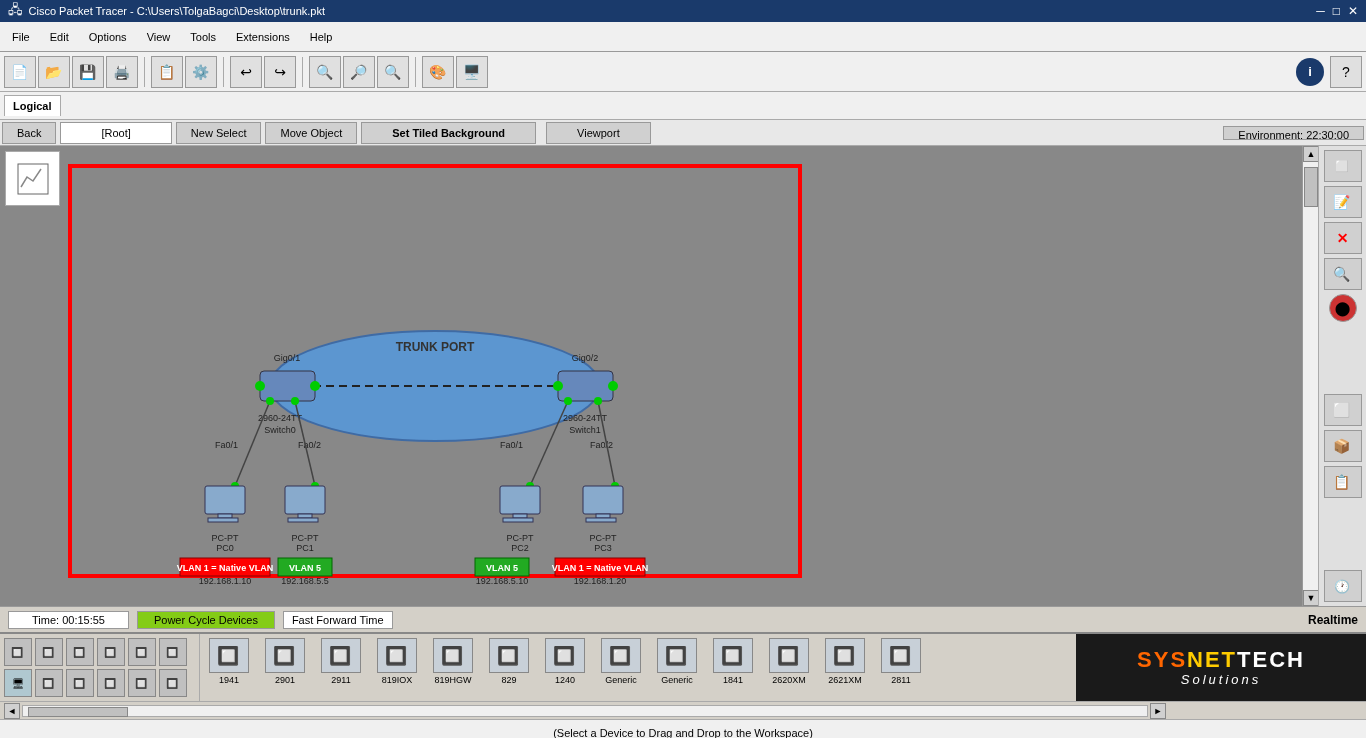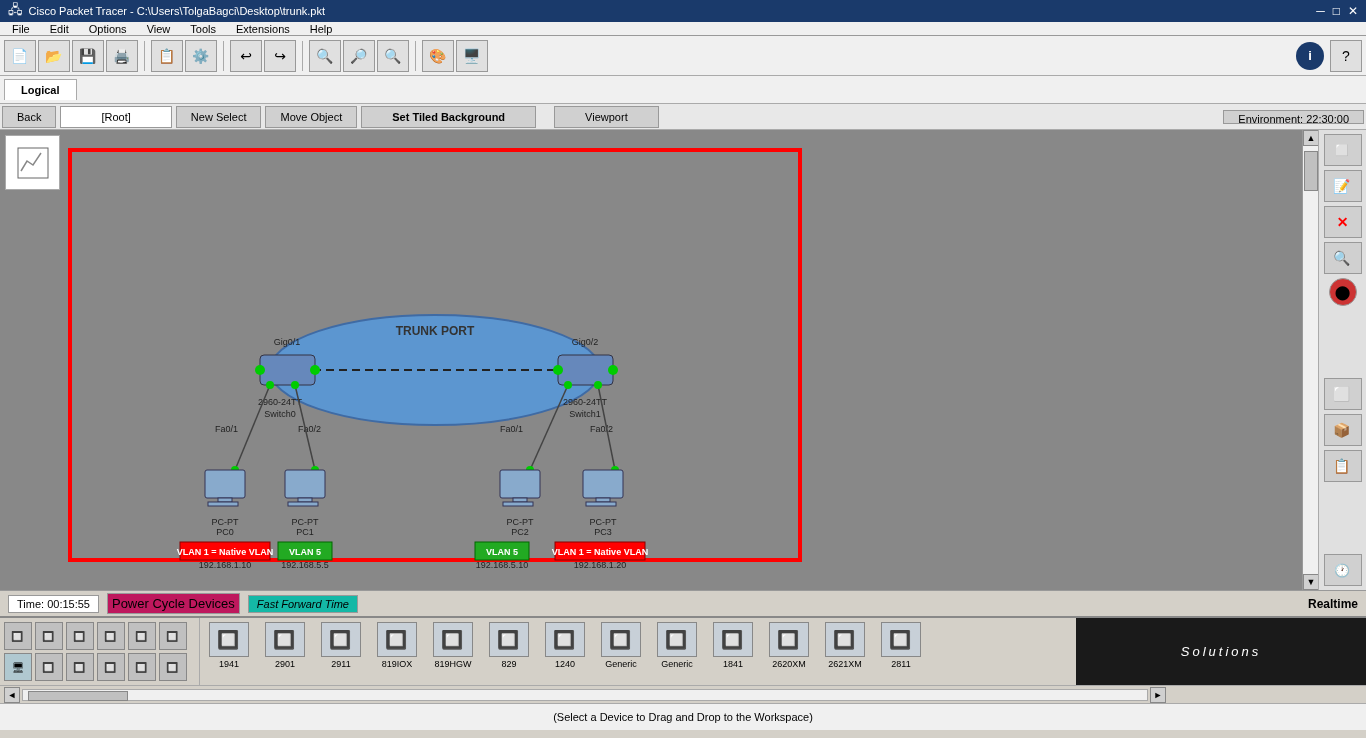--- a/index.html
+++ b/index.html
@@ -5,59 +5,59 @@
     * { margin: 0; padding: 0; box-sizing: border-box; }
     body { font-family: 'Segoe UI', Tahoma, Geneva, Verdana, sans-serif; font-size: 11px; background: #d4d0c8; overflow: hidden; width: 1366px; height: 738px; }
     
     
     #titlebar { background: #1a3a6b; color: white; height: 22px; display: flex; align-items: center; padding: 0 8px; font-size: 11px; justify-content: space-between; }
     #titlebar-title { display: flex; align-items: center; gap: 6px; }
     #titlebar-controls { display: flex; gap: 8px; }
     #titlebar-controls span { cursor: pointer; font-size: 12px; }
 
     
-    #menubar { background: #f0f0f0; border-bottom: 1px solid #999; height: 14px; display: flex; align-items: center; padding: 0 4px; gap: 4px; }
+    #menubar { background: #f0f0f0; border-bottom: 1px solid #999; height: 30px; display: flex; align-items: center; padding: 0 4px; gap: 4px; }
     .menu-item { padding: 2px 8px; cursor: pointer; font-size: 11px; }
 
     
     #toolbar { background: #f0f0f0; border-bottom: 1px solid #aaa; height: 40px; display: flex; align-items: center; padding: 0 4px; gap: 2px; }
     .toolbar-btn { width: 32px; height: 32px; background: #e0e0e0; border: 1px solid #999; cursor: pointer; display: flex; align-items: center; justify-content: center; font-size: 14px; }
     .toolbar-sep { width: 1px; height: 30px; background: #aaa; margin: 0 4px; }
     .toolbar-info { margin-left: auto; width: 28px; height: 28px; background: #1a3a6b; color: white; border-radius: 50%; display: flex; align-items: center; justify-content: center; font-weight: bold; font-size: 13px; cursor: pointer; }
 
     
     #secondary-bar { background: #f0f0f0; border-bottom: 1px solid #aaa; height: 28px; display: flex; align-items: center; }
-    #logical-tab { background: white; border: 1px solid #aaa; border-bottom: none; padding: 4px 16px; margin-left: 4px; font-size: 11px; cursor: pointer; font-weight: bold; }
+    #logical-tab { background: white; border: 1px solid #aaa; border-bottom: none; padding: 4px 8px; margin-left: 4px; font-size: 11px; cursor: pointer; font-weight: bold; }
     #nav-bar { background: #e8e8e8; border-bottom: 1px solid #aaa; height: 26px; display: flex; align-items: center; width: 100%; }
     .nav-btn { background: #d0d0d0; border: 1px solid #999; padding: 2px 14px; margin: 0 2px; cursor: pointer; font-size: 11px; height: 22px; }
     .nav-root { background: white; border: 1px solid #999; padding: 2px 40px; margin: 0 2px; cursor: pointer; font-size: 11px; height: 22px; }
     .nav-cluster { background: #d0d0d0; border: 1px solid #999; padding: 2px 14px; margin: 0 2px; cursor: pointer; font-size: 11px; height: 22px; }
     .nav-move { background: #d0d0d0; border: 1px solid #999; padding: 2px 14px; margin: 0 2px; cursor: pointer; font-size: 11px; height: 22px; }
     .nav-tilebg { background: #d0d0d0; border: 1px solid #999; padding: 2px 30px; margin: 0 2px; cursor: pointer; font-size: 11px; height: 22px; font-weight: bold; }
-    .nav-viewport { background: #d0d0d0; border: 1px solid #999; padding: 2px 30px; margin: 0 16px; cursor: pointer; font-size: 11px; height: 22px; }
+    .nav-viewport { background: #d0d0d0; border: 1px solid #999; padding: 2px 30px; margin: 0 8px; cursor: pointer; font-size: 11px; height: 22px; }
     .nav-env { background: #d0d0d0; border: 1px solid #999; padding: 2px 14px; margin: 0 2px; cursor: pointer; font-size: 11px; height: 14px; margin-left: auto; }
 
     
     #main { display: flex; height: calc(738px - 22px - 22px - 40px - 28px - 26px - 34px - 114px); }
     
     
     #canvas { flex: 1; background: #7a7a7a; position: relative; overflow: hidden; }
     .scroll-arrow { width: 16px; height: 16px; background: #d0d0d0; border: 1px solid #888; display: flex; align-items: center; justify-content: center; cursor: pointer; font-size: 9px; }
     .scroll-track { flex: 1; background: #f0f0f0; position: relative; }
     .scroll-thumb { width: 14px; height: 40px; background: #c0c0c0; border: 1px solid #888; position: absolute; top: 5px; left: 1px; }
 
     
     #right-panel { width: 48px; background: #e0e0e0; border-left: 1px solid #aaa; display: flex; flex-direction: column; align-items: center; padding: 4px 2px; gap: 4px; }
     .right-btn { width: 38px; height: 32px; background: #d0d0d0; border: 1px solid #999; cursor: pointer; display: flex; align-items: center; justify-content: center; font-size: 14px; }
 
     
     #status-bar { background: #d4d0c8; border-top: 1px solid #999; height: 26px; display: flex; align-items: center; padding: 0 8px; gap: 8px; }
-    #time-display { background: white; border: 1px solid #999; padding: 2px 8px; font-size: 11px; }
-    #power-btn { background: #be185d; border: 1px solid #999; padding: 2px 4px; font-size: 13px; cursor: pointer; }
-    #ff-btn { background: #14b8a6; border: 1px solid #999; padding: 2px 8px; font-size: 11px; cursor: pointer; font-style: italic; }
+    #time-display { background: white; border: 1px solid #999; padding: 2px 23px; font-size: 11px; }
+    #power-btn { background: #84cc16; border: 1px solid #999; padding: 2px 16px; font-size: 11px; cursor: pointer; }
+    #ff-btn { background: #ffffff; border: 1px solid #999; padding: 2px 8px; font-size: 11px; cursor: pointer; }
     #realtime { margin-left: auto; font-size: 12px; font-weight: bold; }
 
     
     #device-palette { height: 114px; background: #d4d0c8; border-top: 2px solid #888; display: flex; flex-direction: column; }
     #palette-main { display: flex; flex: 1; }
     #palette-categories { width: 200px; border-right: 1px solid #aaa; display: flex; flex-wrap: wrap; padding: 4px; gap: 2px; align-content: flex-start; }
     .cat-btn { width: 28px; height: 28px; background: #c0c0c0; border: 1px solid #888; cursor: pointer; display: flex; align-items: center; justify-content: center; font-size: 10px; }
     #palette-devices { flex: 1; display: flex; flex-direction: column; }
     #palette-devices-row { display: flex; padding: 4px; gap: 6px; overflow-x: hidden; }
     .device-item { display: flex; flex-direction: column; align-items: center; cursor: pointer; min-width: 50px; }
@@ -336,20 +336,23 @@
           <div class="device-icon">🔲</div>
           <div class="device-label">2621XM</div>
         </div>
         <div class="device-item">
           <div class="device-icon">🔲</div>
           <div class="device-label">2811</div>
         </div>
       </div>
     </div>
     <div id="logo-area" style="width:290px; background:#1a1a1a; display:flex; align-items:center; justify-content:center; flex-direction:column;">
+      <div style="color:white; font-size:22px; font-weight:900; letter-spacing:2px; font-family: Arial Black, Arial, sans-serif; line-height:1.1;">
+        <span style="color:#ff6600;">SYS</span><span style="color:#ffcc00;">NET</span><span style="color:white;">TECH</span>
+      </div>
       <div style="color:#ffffff; font-size:13px; letter-spacing:3px; font-style:italic;">Solutions</div>
     </div>
   </div>
 
   <div id="palette-scrollbar" style="height:18px; display:flex; align-items:center; padding:2px 200px 2px 4px; gap:2px; background:#d4d0c8; border-top:1px solid #aaa;">
     <div class="h-scroll-arrow">◄</div>
     <div class="h-scroll-track" style="flex:1; height:12px; background:#f0f0f0; border:1px solid #aaa; position:relative;">
       <div class="h-scroll-thumb" style="width:100px; height:10px; background:#c0c0c0; border:1px solid #888; position:absolute; left:5px; top:1px;"></div>
     </div>
     <div class="h-scroll-arrow">►</div>

